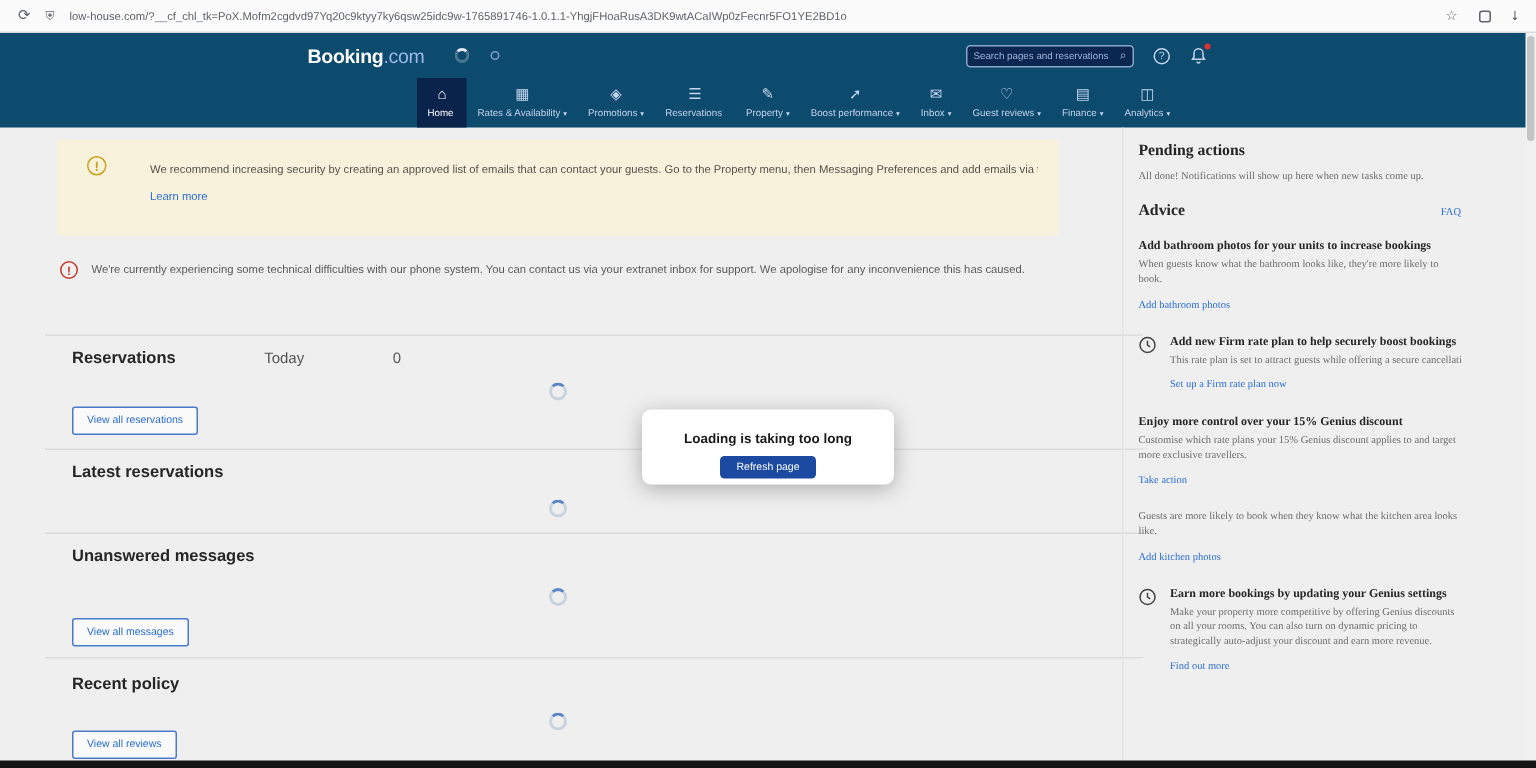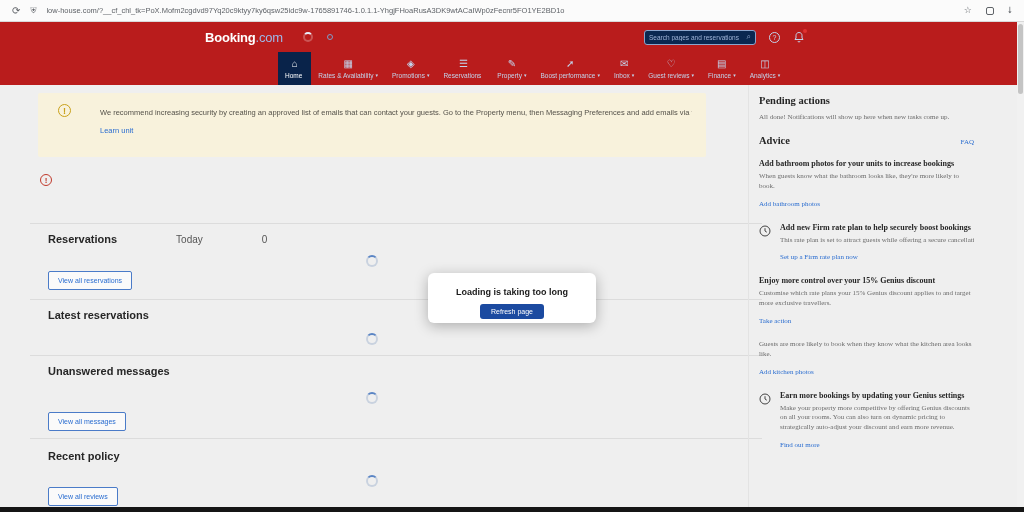--- a/index.html
+++ b/index.html
@@ -19,21 +19,21 @@
   }
   .chrome .cicon { color:#5f6368; font-size:10px; line-height:1; flex:0 0 auto; }
   .chrome .url {
     color:#5f6368; font-size:7.5px; flex:1 1 auto;
     white-space:nowrap; overflow:hidden; text-overflow:clip;
   }
   .chrome .right { display:flex; gap:14px; align-items:center; margin-left:auto; }
   .chrome .boxicon { width:8px; height:8px; border:1px solid #5f6368; border-radius:2px; }
 
   
-  .topbars { position:absolute; top:22px; left:0; width:1024px; height:63px; background:#b91c1c; }
+  .topbars { position:absolute; top:22px; left:0; width:1024px; height:63px; background:#0c4a6e; }
   .header-row { height:30px; display:flex; align-items:center; }
   .logo { margin-left:205px; font-size:13px; font-weight:bold; color:#ffffff; letter-spacing:-0.2px; }
   .logo .com { color:#9db8e8; font-weight:normal; }
   .spin-header {
     width:10px; height:10px; border-radius:50%; margin-left:20px;
     border:2px solid rgba(255,255,255,0.25); border-top-color:#e8eefb;
   }
   .tinydot { width:6px; height:6px; border:1px solid #7f9cc9; border-radius:50%; margin-left:14px; }
   .header-right { margin-left:auto; margin-right:219px; display:flex; align-items:center; gap:13px; }
   .searchbox {
@@ -246,25 +246,26 @@
         </span>
     </div>
   </div>
 </div>
 
 <div class="main-col">
 
   <div class="banner">
     <span class="warn-circ">!</span>
     <div class="bbody">We recommend increasing security by creating an approved list of emails that can contact your guests. Go to the Property menu, then Messaging Preferences and add emails via the Security settings tab.</div>
-    <a href="#" class="blink">Learn unit</a>
+    <a href="#" class="blink">Learn more</a>
   </div>
 
   <div class="phone-row">
     <span class="err-circ">!</span>
+    <span class="ptext">We're currently experiencing some technical difficulties with our phone system. You can contact us via your extranet inbox for support. We apologise for any inconvenience this has caused.</span>
   </div>
 
   <div class="divider" style="top:138px;"></div>
 
   <div class="sec-head" style="top:148px;">
     <h2>Reservations</h2>
     <span class="meta">Today</span>
     <span class="meta">0</span>
   </div>
   <div class="spin" style="top:170px;"></div>

